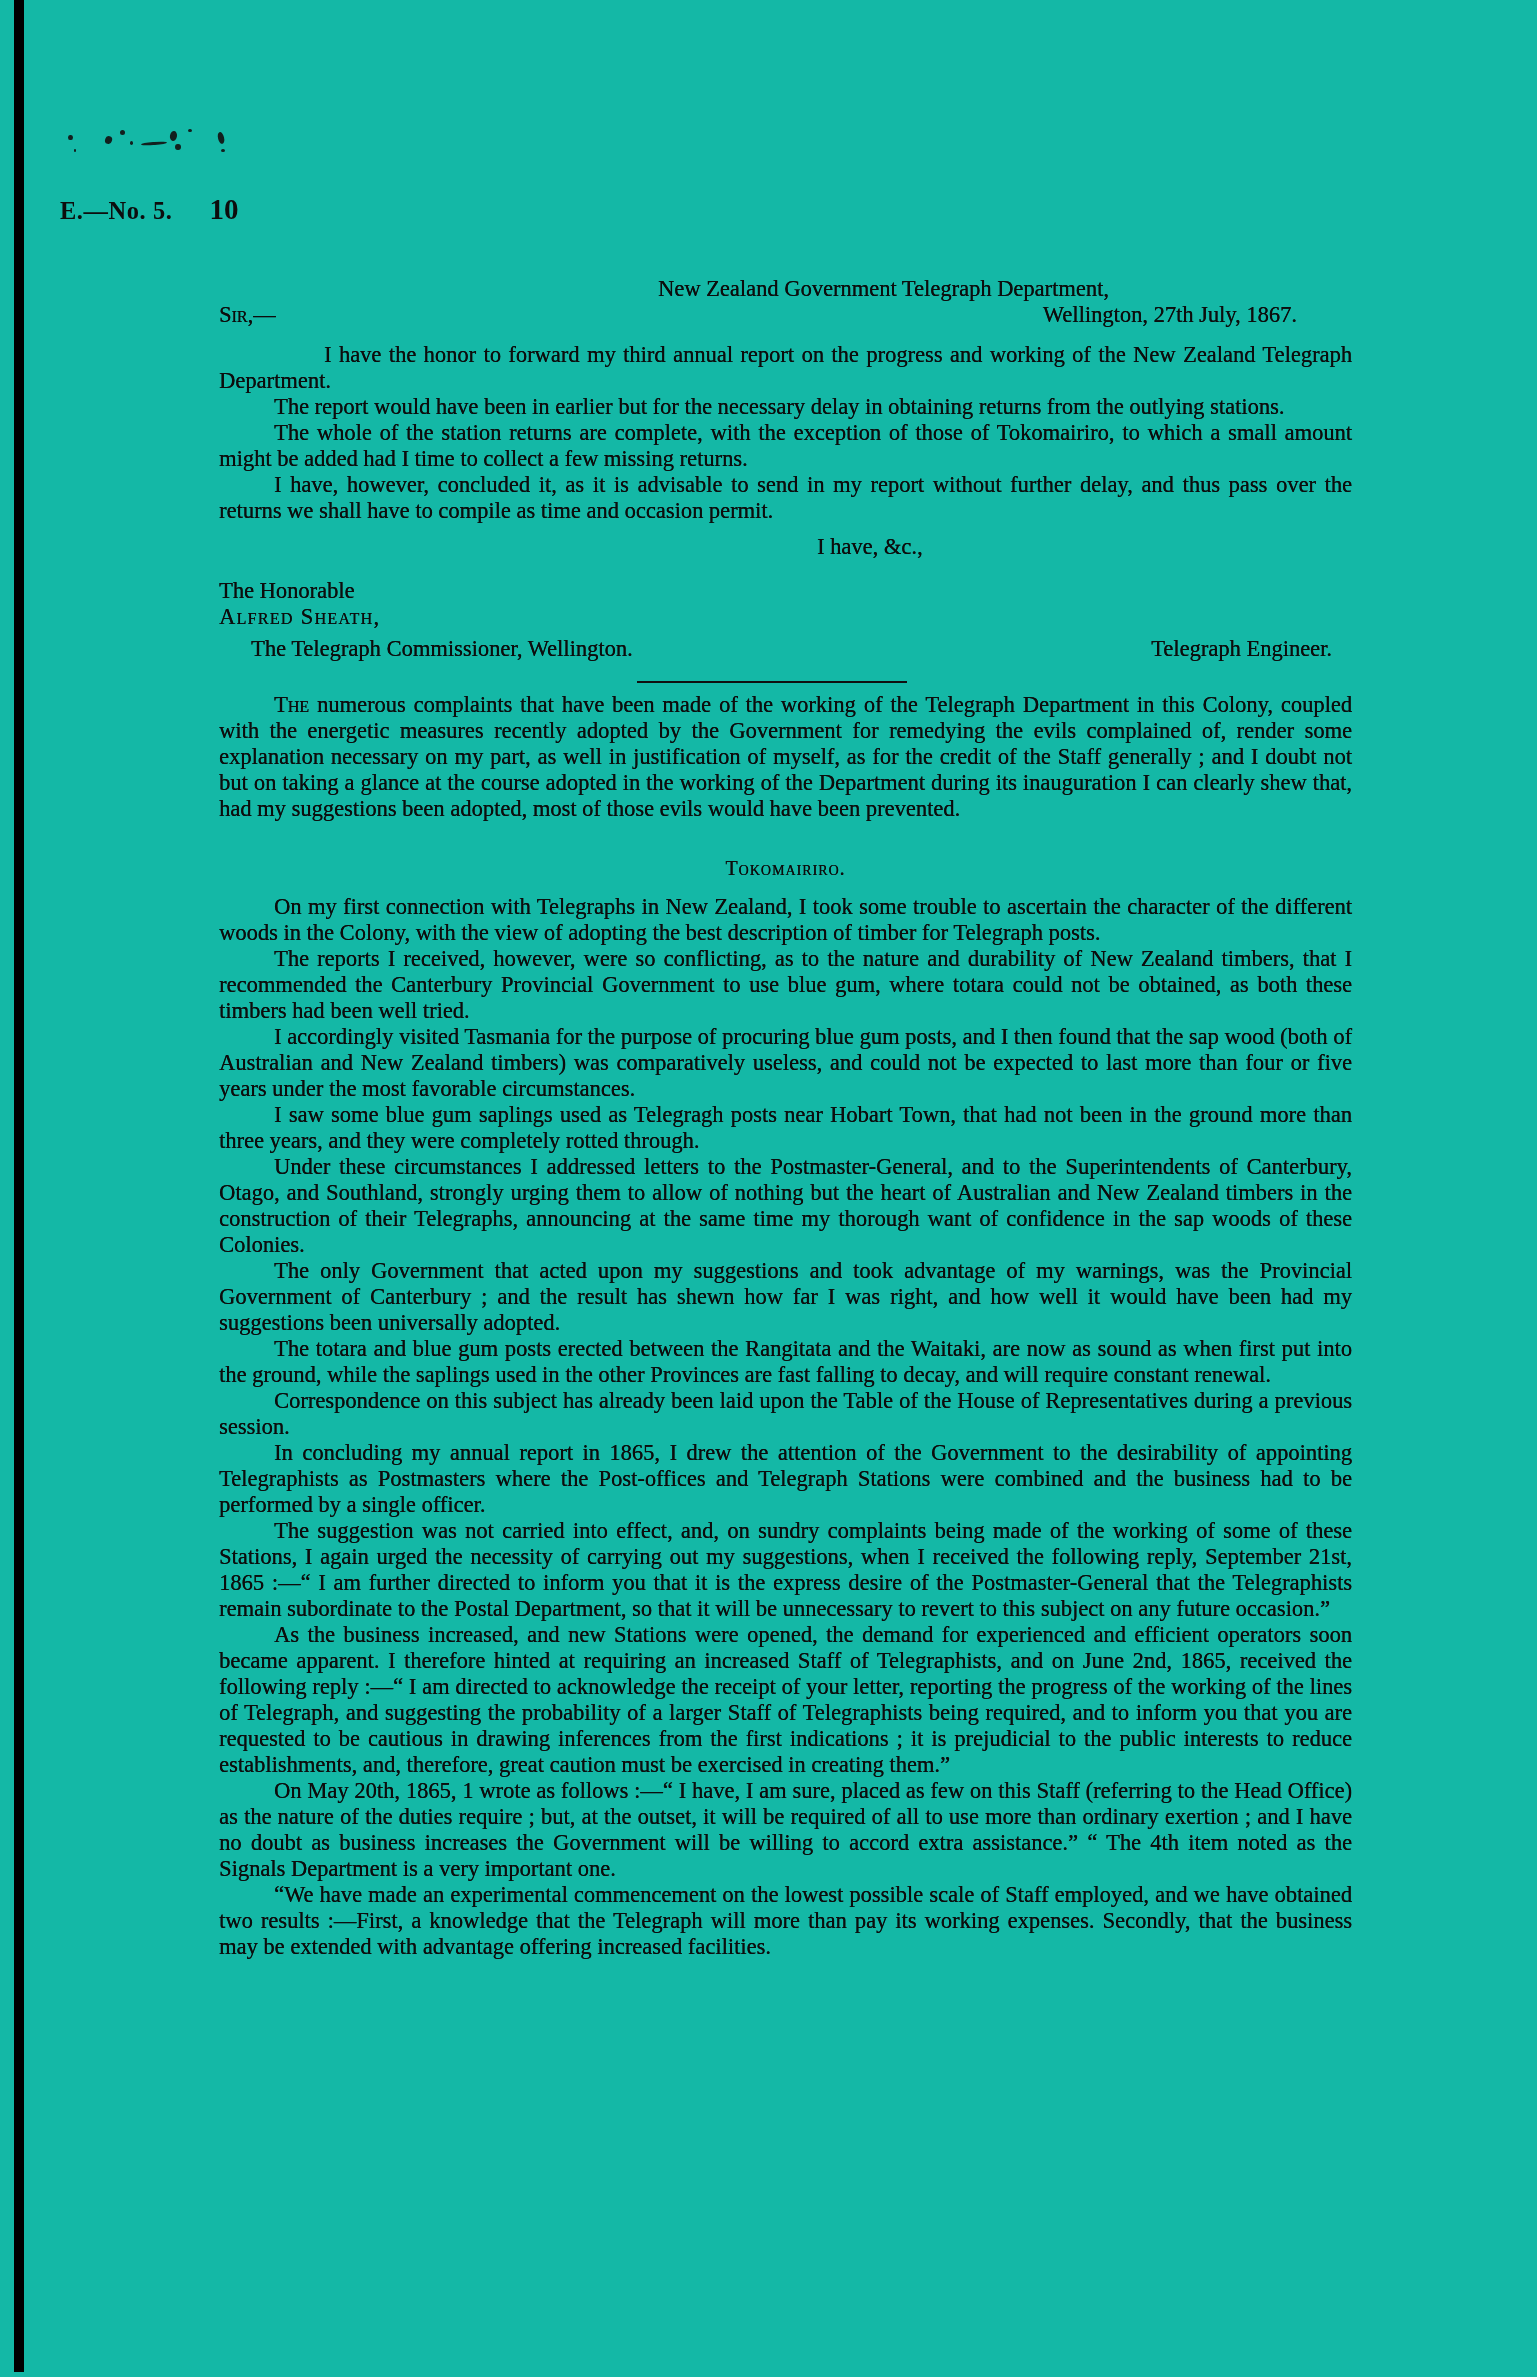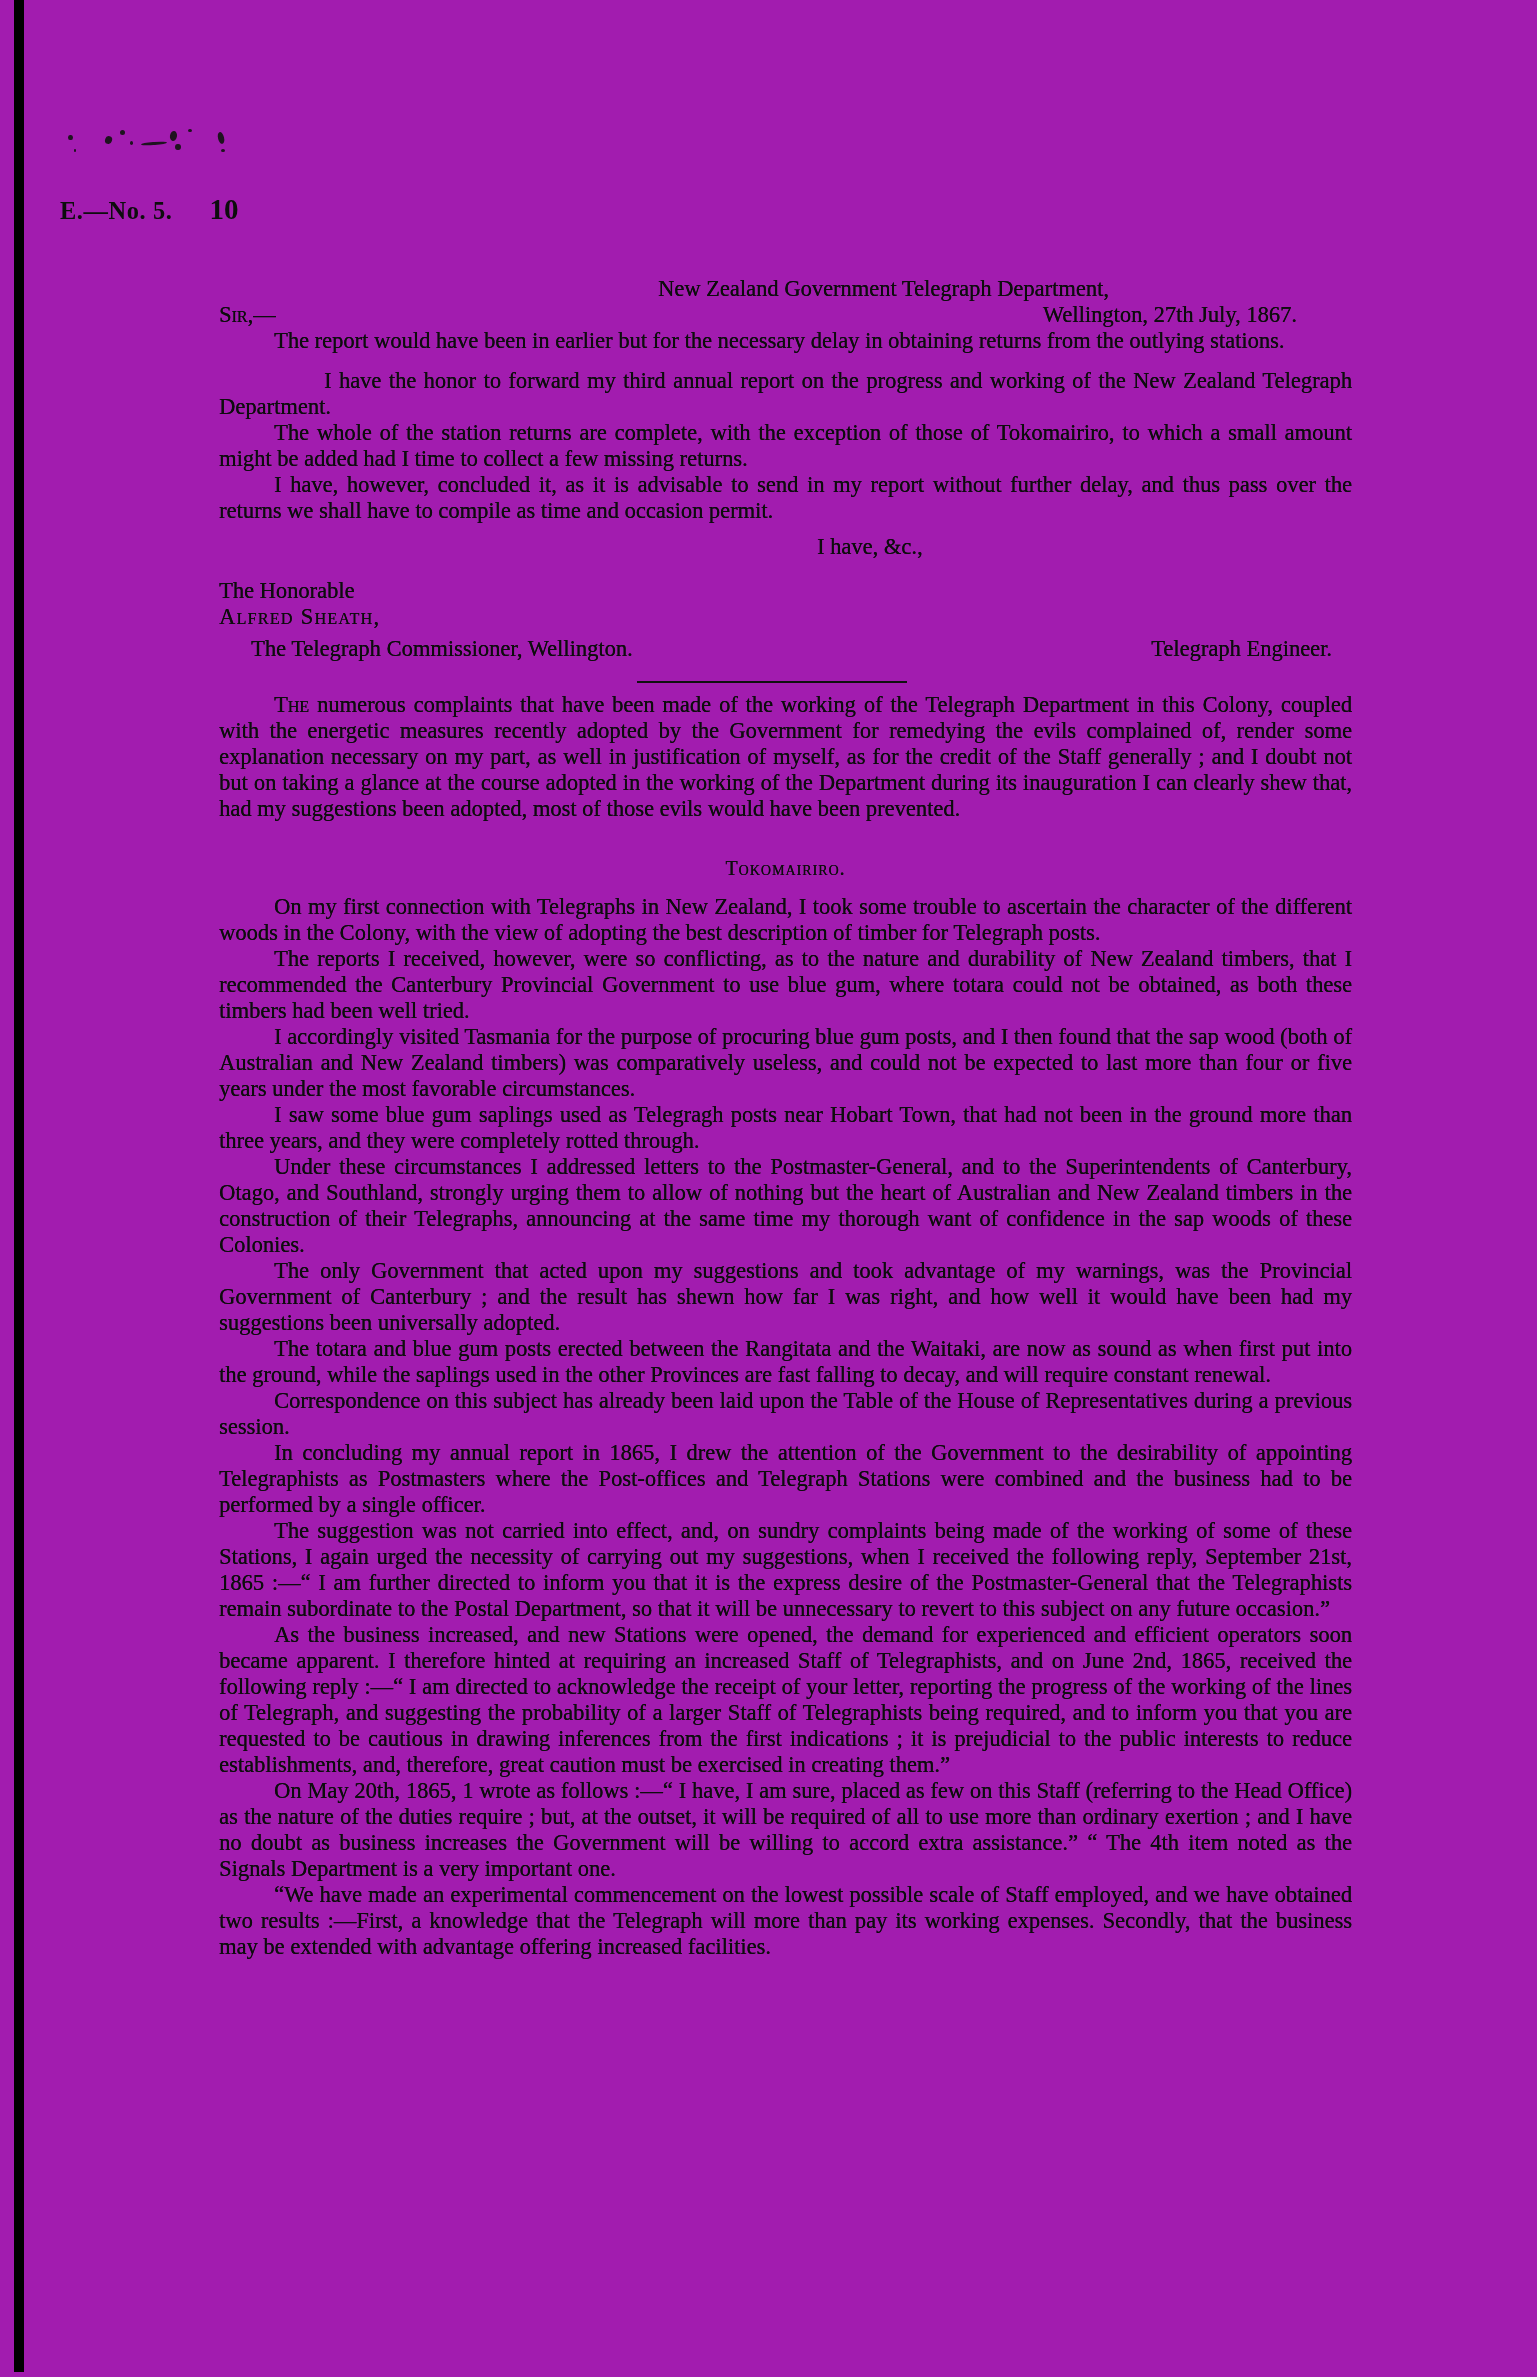--- a/index.html
+++ b/index.html
@@ -1,19 +1,19 @@
 <!DOCTYPE html>
 <html style="font-size:10.3px"><head>
 <meta charset="utf-8">
 <style>
   html,body{margin:0;padding:0;background:#555;}
   .page{
     position:relative;
     width:1538px;height:2377px;
-    background:#a21caf;
+    background:#14b8a6;
     overflow:hidden;
     font-family:"Liberation Serif","DejaVu Serif",serif;
     color:#0d0d0d;
   }
   
   .binding-bar{
     position:absolute;left:14px;top:0;width:10.3px;height:2372px;
     background:#000;
   }
   
@@ -101,22 +101,22 @@
 
   <main class="body">
 
     <div class="lh1">New Zealand Government Telegraph Department,</div>
 
     <div class="lh-row">
       <span class="smallcaps">Sir,—</span>
       <span>Wellington, 27th July, 1867.</span>
     </div>
 
+    <p class="para deep">I have the honor to forward my third annual report on the progress and working of the New Zealand Telegraph Department.</p>
     <p class="para">The report would have been in earlier but for the necessary delay in obtaining returns from the outlying stations.</p>
-    <p class="para deep">I have the honor to forward my third annual report on the progress and working of the New Zealand Telegraph Department.</p>
     <p class="para">The whole of the station returns are complete, with the exception of those of Tokomairiro, to which a small amount might be added had I time to collect a few missing returns.</p>
     <p class="para">I have, however, concluded it, as it is advisable to send in my report without further delay, and thus pass over the returns we shall have to compile as time and occasion permit.</p>
 
     <div class="valediction">I have, &amp;c.,</div>
 
     <div class="sig-row sig-row1">
       <span>The Honorable</span>
       <span class="smallcaps sig-name">Alfred Sheath,</span>
     </div>
     <div class="sig-row sig-row2">

